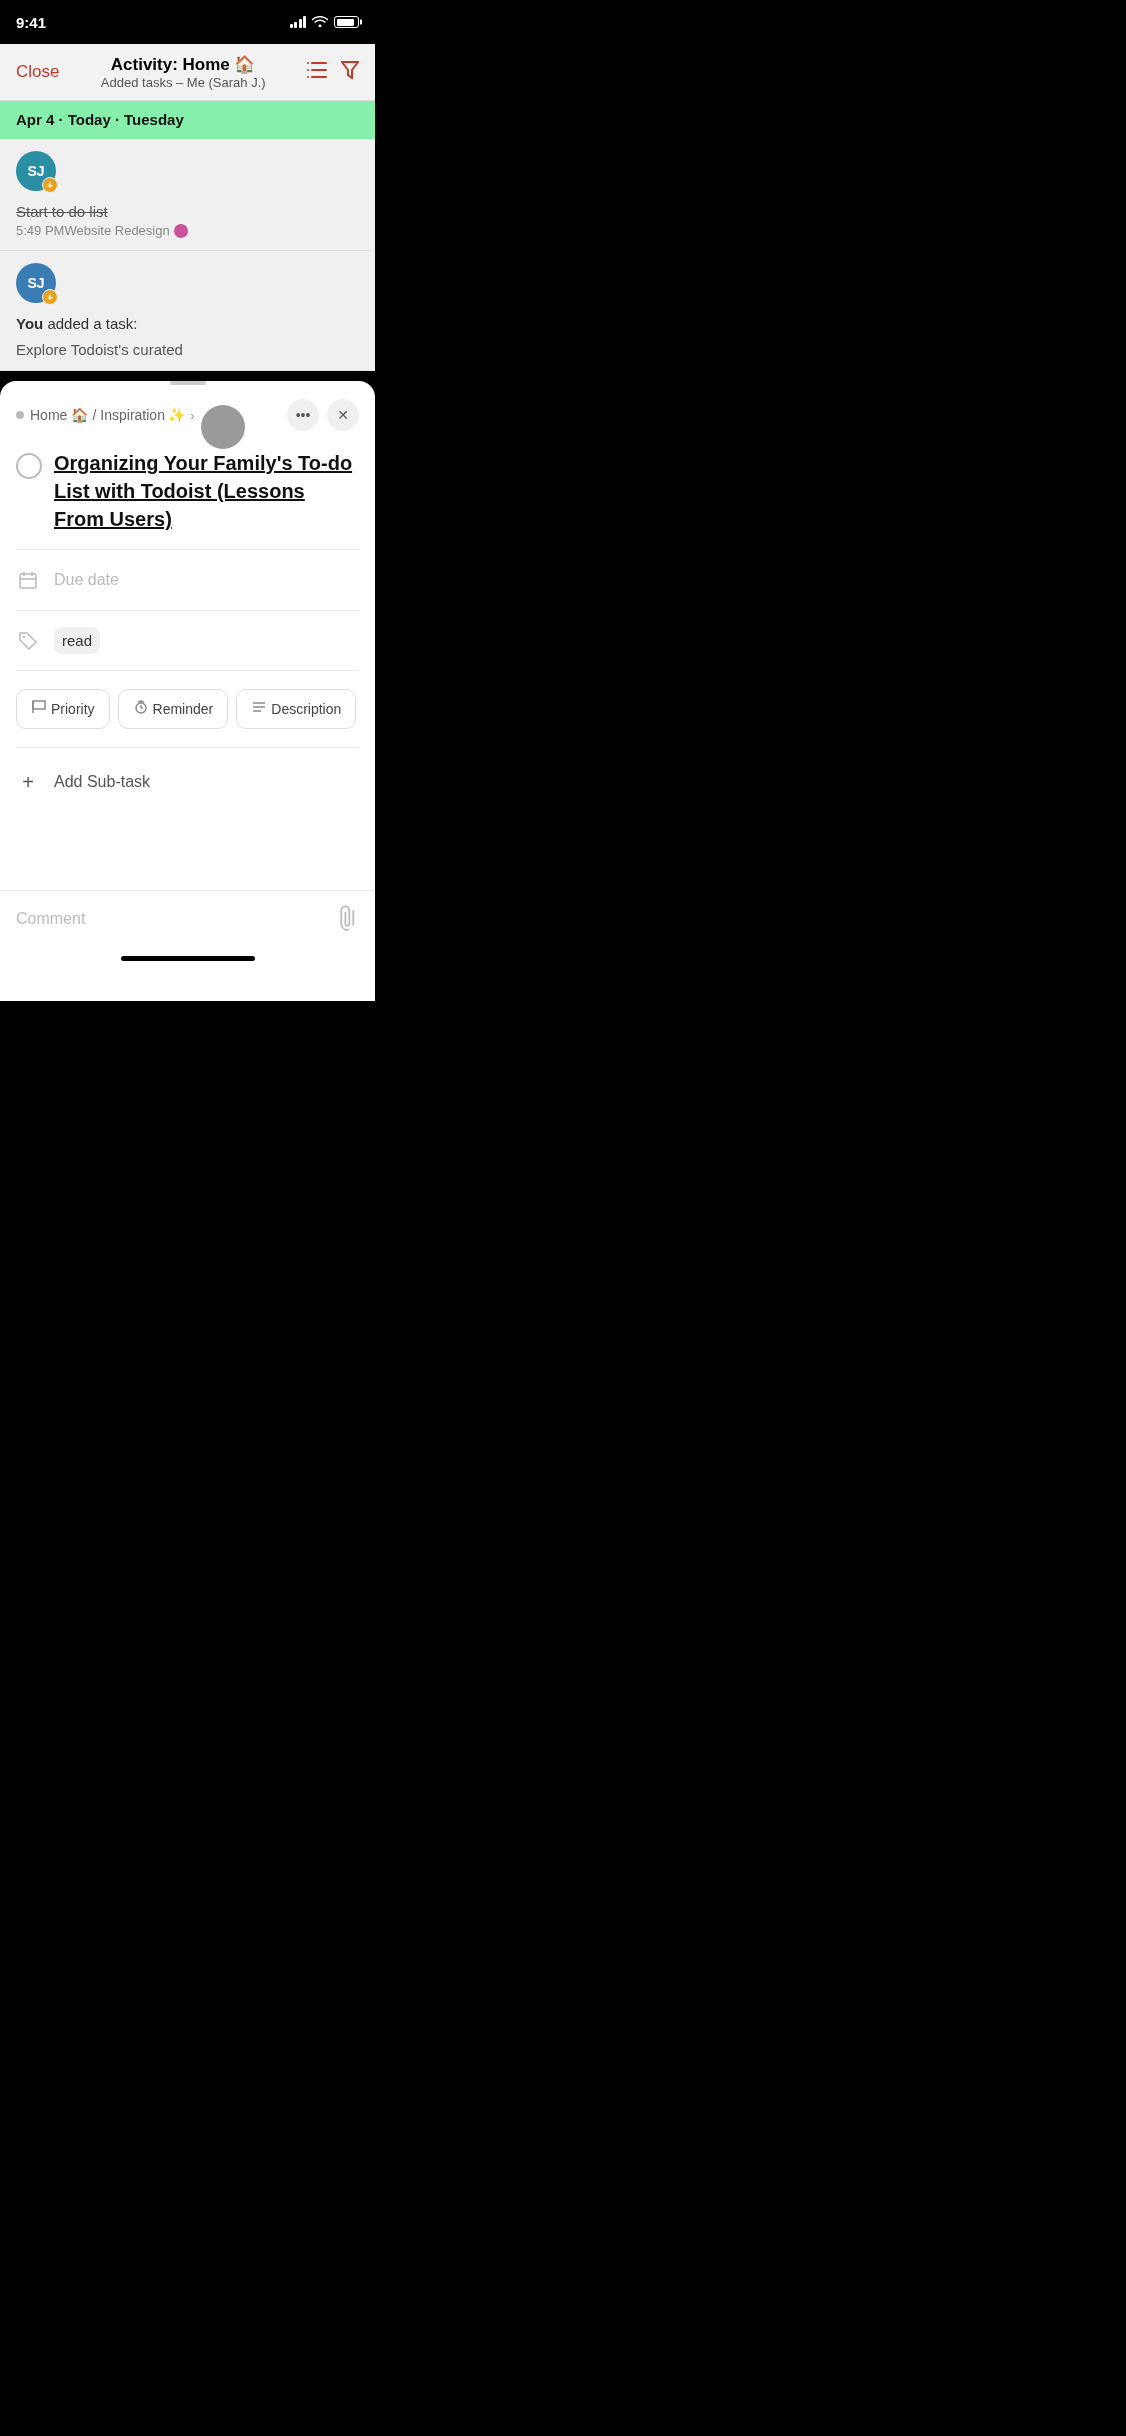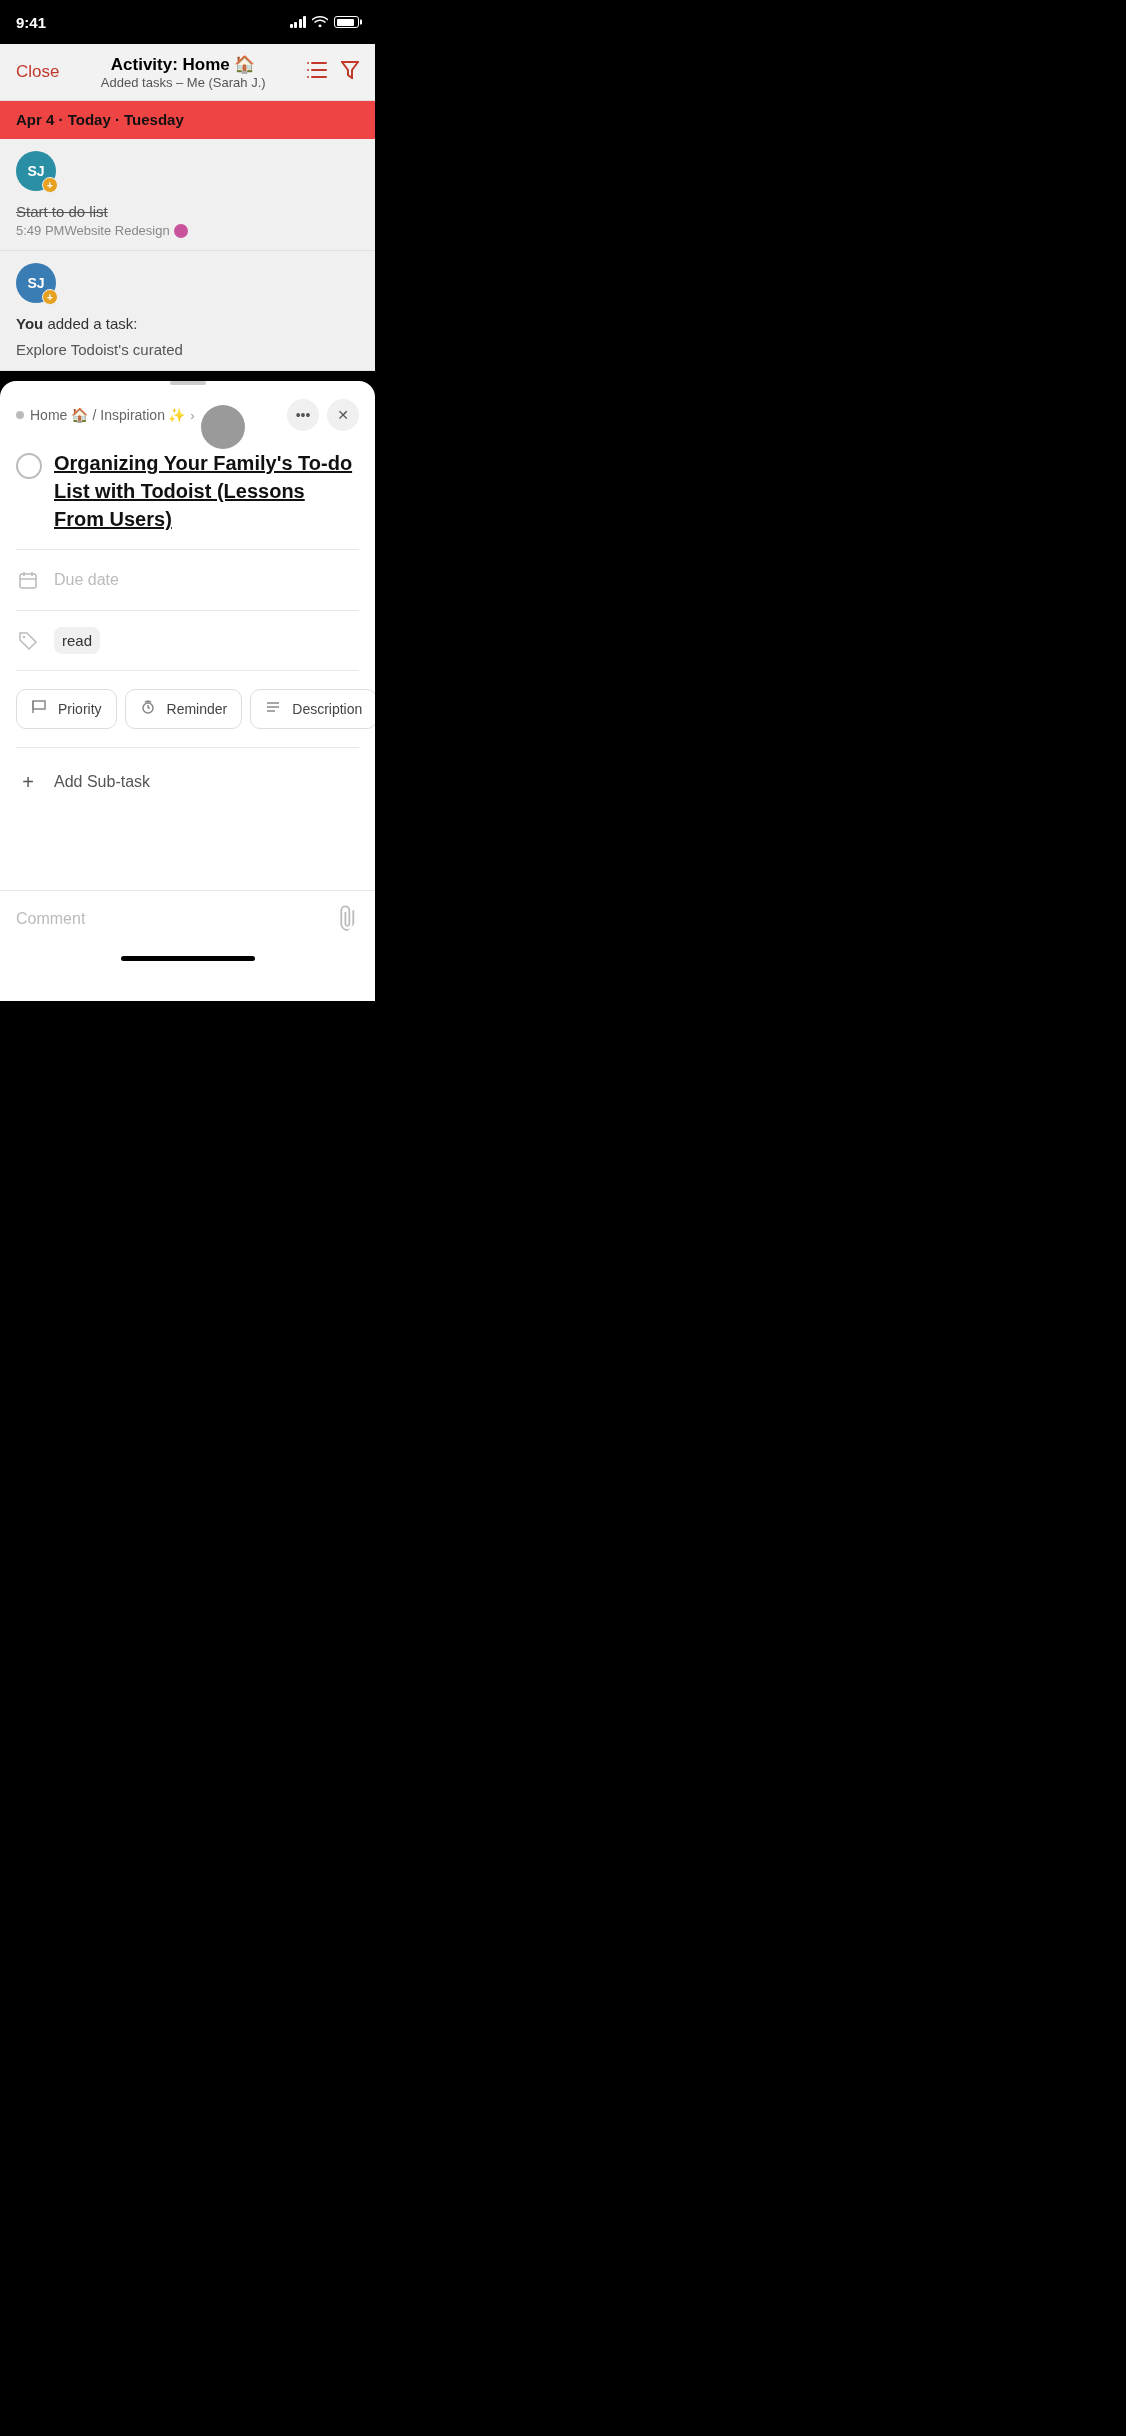--- a/index.html
+++ b/index.html
@@ -107,21 +107,21 @@
       gap: 14px;
       align-items: center;
     }
     .header-icon {
       color: #c0392b;
       font-size: 18px;
     }
 
     
     .date-banner {
-      background: #ef4444;
+      background: #86efac;
       padding: 10px 16px;
     }
     .date-text {
       font-size: 15px;
       font-weight: 700;
       color: #111;
     }
 
     
     .activity-feed {
@@ -353,21 +353,21 @@
 
     
     .action-row {
       display: flex;
       padding: 12px 16px;
       gap: 8px;
     }
     .action-btn {
       display: flex;
       align-items: center;
-      gap: 11px;
+      gap: 4px;
       border: 1.5px solid #ddd;
       border-radius: 10px;
       padding: 9px 14px;
       background: #fff;
       font-size: 14px;
       color: #444;
       text-align: center;
     }
     .action-btn-icon {
       font-size: 16px;

